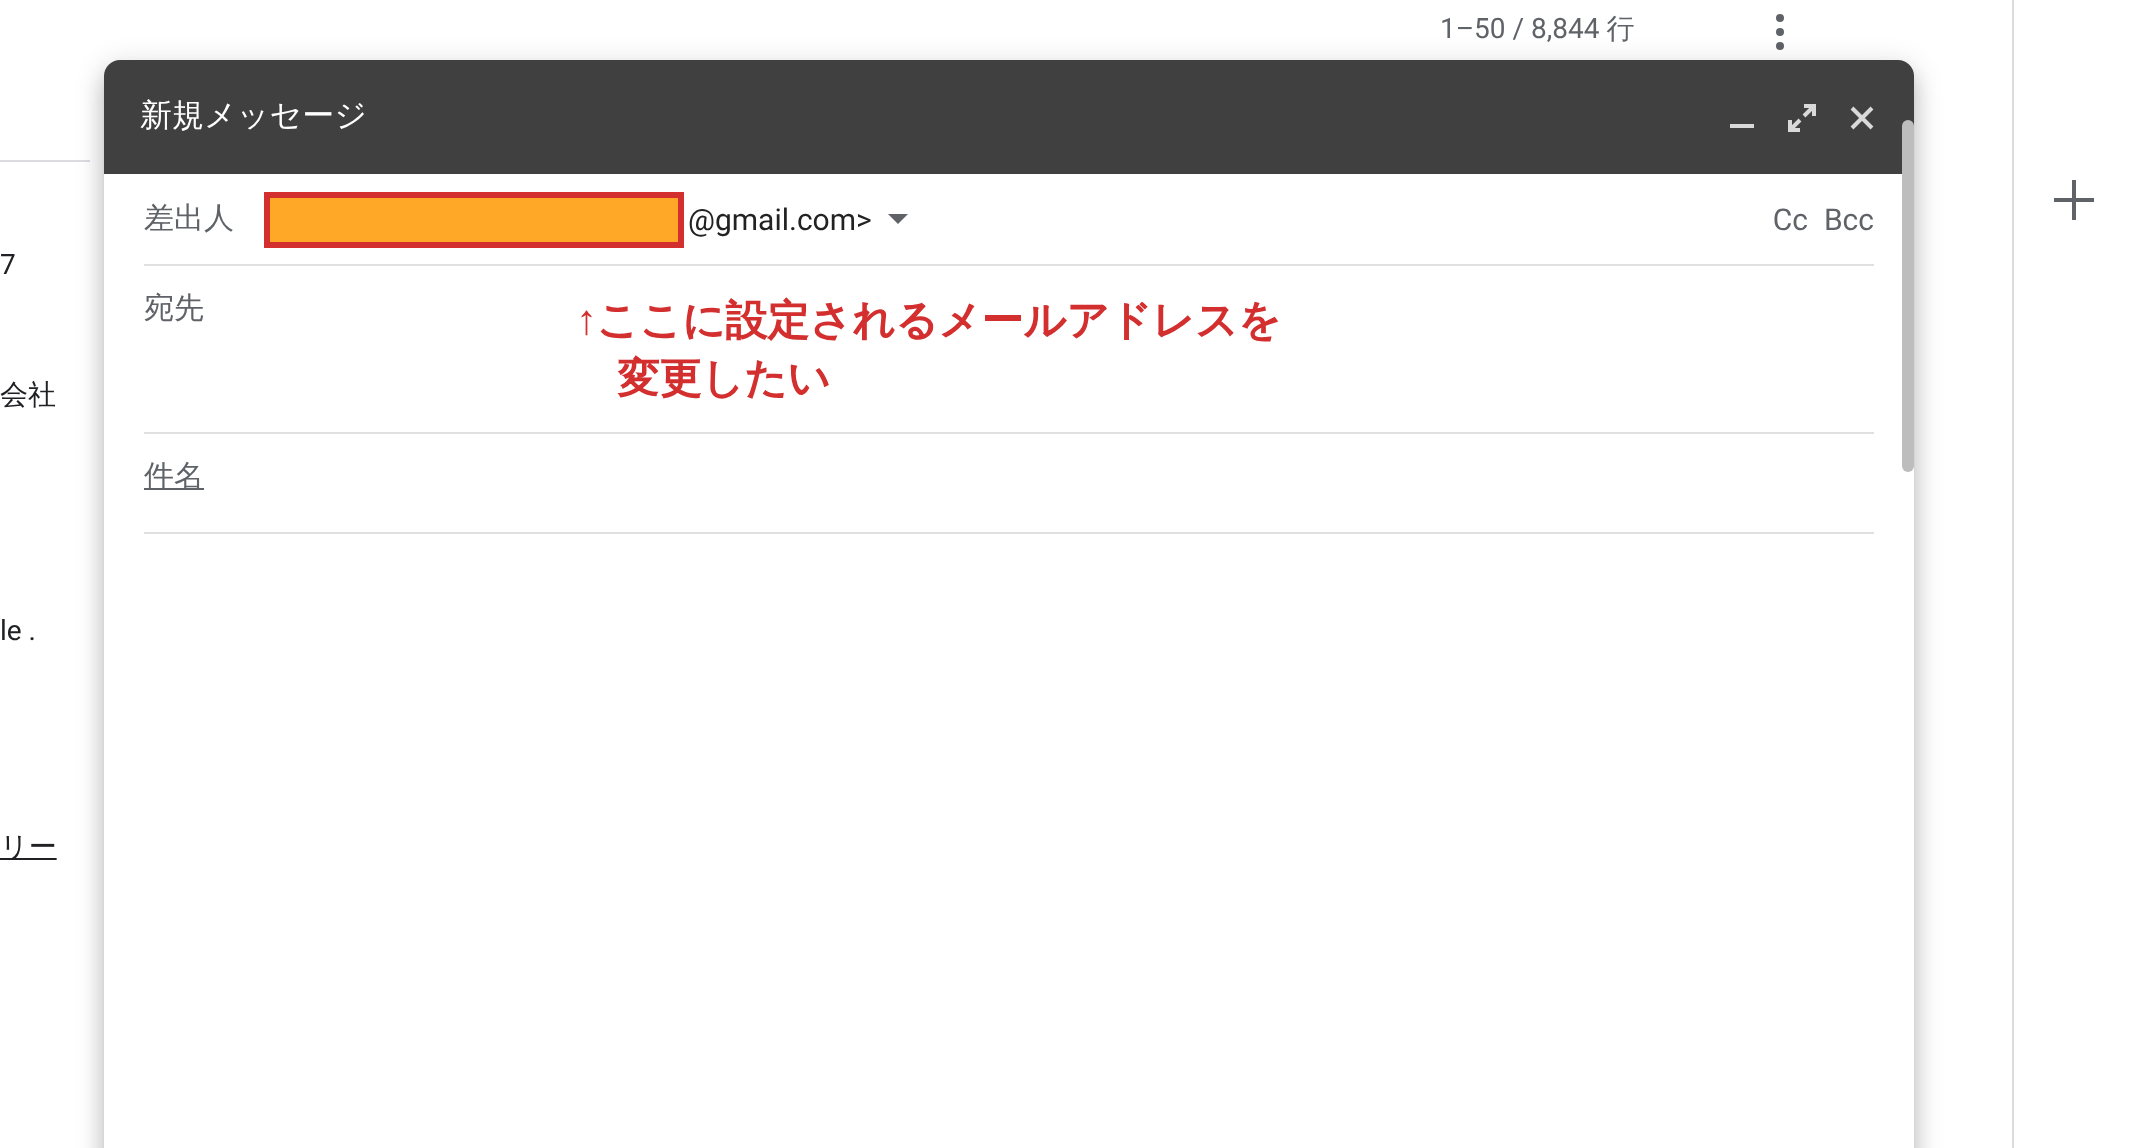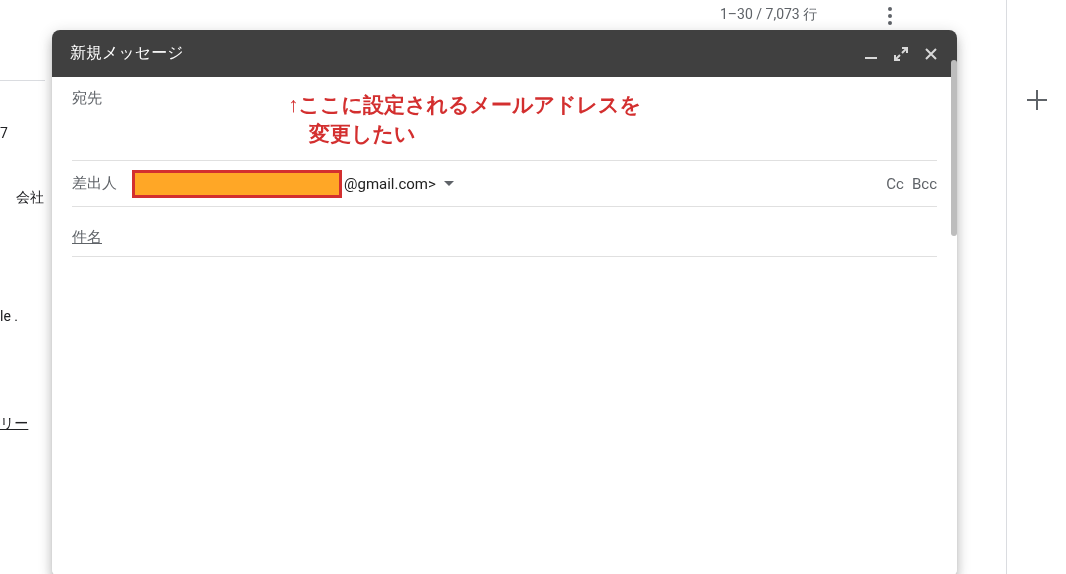--- a/index.html
+++ b/index.html
@@ -86,21 +86,21 @@
       height: 574px;
     }
     .left-edge-item {
       position: absolute;
       color: #202124;
       font-size: 14px;
       white-space: nowrap;
       left: 0;
     }
     .le1 { top: 125px; }
-    .le2 { top: 189px; margin-left: 16px; }
+    .le2 { top: 189px; }
     .le3 { top: 308px; }
     .le4 { top: 415px; text-decoration: underline; }
     .le-divider {
       position: absolute;
       left: 0;
       top: 80px;
       width: 45px;
       border-top: 1px solid #dadce0;
     }
     
@@ -110,21 +110,21 @@
       top: 30px;
       width: 905px;
       background: #fff;
       border-radius: 8px;
       box-shadow: 0 8px 10px 1px rgba(0,0,0,0.14), 0 3px 14px 2px rgba(0,0,0,0.12), 0 5px 5px -3px rgba(0,0,0,0.2);
       overflow: hidden;
     }
     .compose-header {
       background: #404040;
       color: #fff;
-      height: 47px;
+      height: 57px;
       display: flex;
       align-items: center;
       padding: 0 18px;
       font-size: 16px;
     }
     .compose-title {
       flex: 1;
     }
     .compose-controls {
       display: flex;
@@ -203,21 +203,21 @@
       color: #5f6368;
       font-size: 15px;
     }
     .row-to {
       min-height: 84px;
       align-items: flex-start;
       padding-top: 12px;
     }
     .row-subject {
       min-height: 50px;
-      align-items: center;
+      align-items: flex-start;
       padding-top: 12px;
       text-decoration: underline;
     }
     
     .annotation {
       position: absolute;
       left: 156px;
       top: 2px;
       color: #d32f2f;
       font-weight: bold;
@@ -231,21 +231,21 @@
       top: 30px;
       width: 6px;
       height: 176px;
       background: #bdbdbd;
       border-radius: 3px;
     }
   </style>
 </head>
 <body>
 
-<div class="bg-pagecount">1–30 / 7,073 行</div>
+<div class="bg-pagecount">1–50 / 8,844 行</div>
 <div class="bg-more-icon">
   <span></span>
     <span></span>
     <span></span>
 </div>
 
 <div class="right-panel">
   <div class="plus-icon"></div>
 </div>
 
@@ -272,44 +272,44 @@
       </div>
       <div class="ctrl-icon">
         <svg class="close-svg" viewBox="0 0 14 14" stroke="#d9d9d9" stroke-width="2">
           <path d="M2 2 L12 12 M12 2 L2 12"></path>
         </svg>
       </div>
     </div>
   </div>
 
   <div class="compose-body">
-
-    <div class="row row-to">
-      <div class="row-label">宛先</div>
-      <div class="row-content">
-        <div class="annotation">
-          <div>↑ここに設定されるメールアドレスを</div>
-          <div>　変更したい</div>
-        </div>
-      </div>
-    </div>
 
     <div class="row">
       <div class="row-label">差出人</div>
       <div class="row-content">
         <div class="from-redacted"></div>
         <span class="from-domain">@gmail.com&gt;</span>
         <span class="dropdown-arrow"></span>
         <div class="cc-bcc">
           <span>Cc</span>
           <span>Bcc</span>
         </div>
       </div>
     </div>
 
+    <div class="row row-to">
+      <div class="row-label">宛先</div>
+      <div class="row-content">
+        <div class="annotation">
+          <div>↑ここに設定されるメールアドレスを</div>
+          <div>　変更したい</div>
+        </div>
+      </div>
+    </div>
+
     <div class="row row-subject">
       <div class="row-label">件名</div>
       <div class="row-content"></div>
     </div>
 
     <div style="height:300px;"></div>
   </div>
 
   <div class="scrollbar-hint"></div>
 </div>

